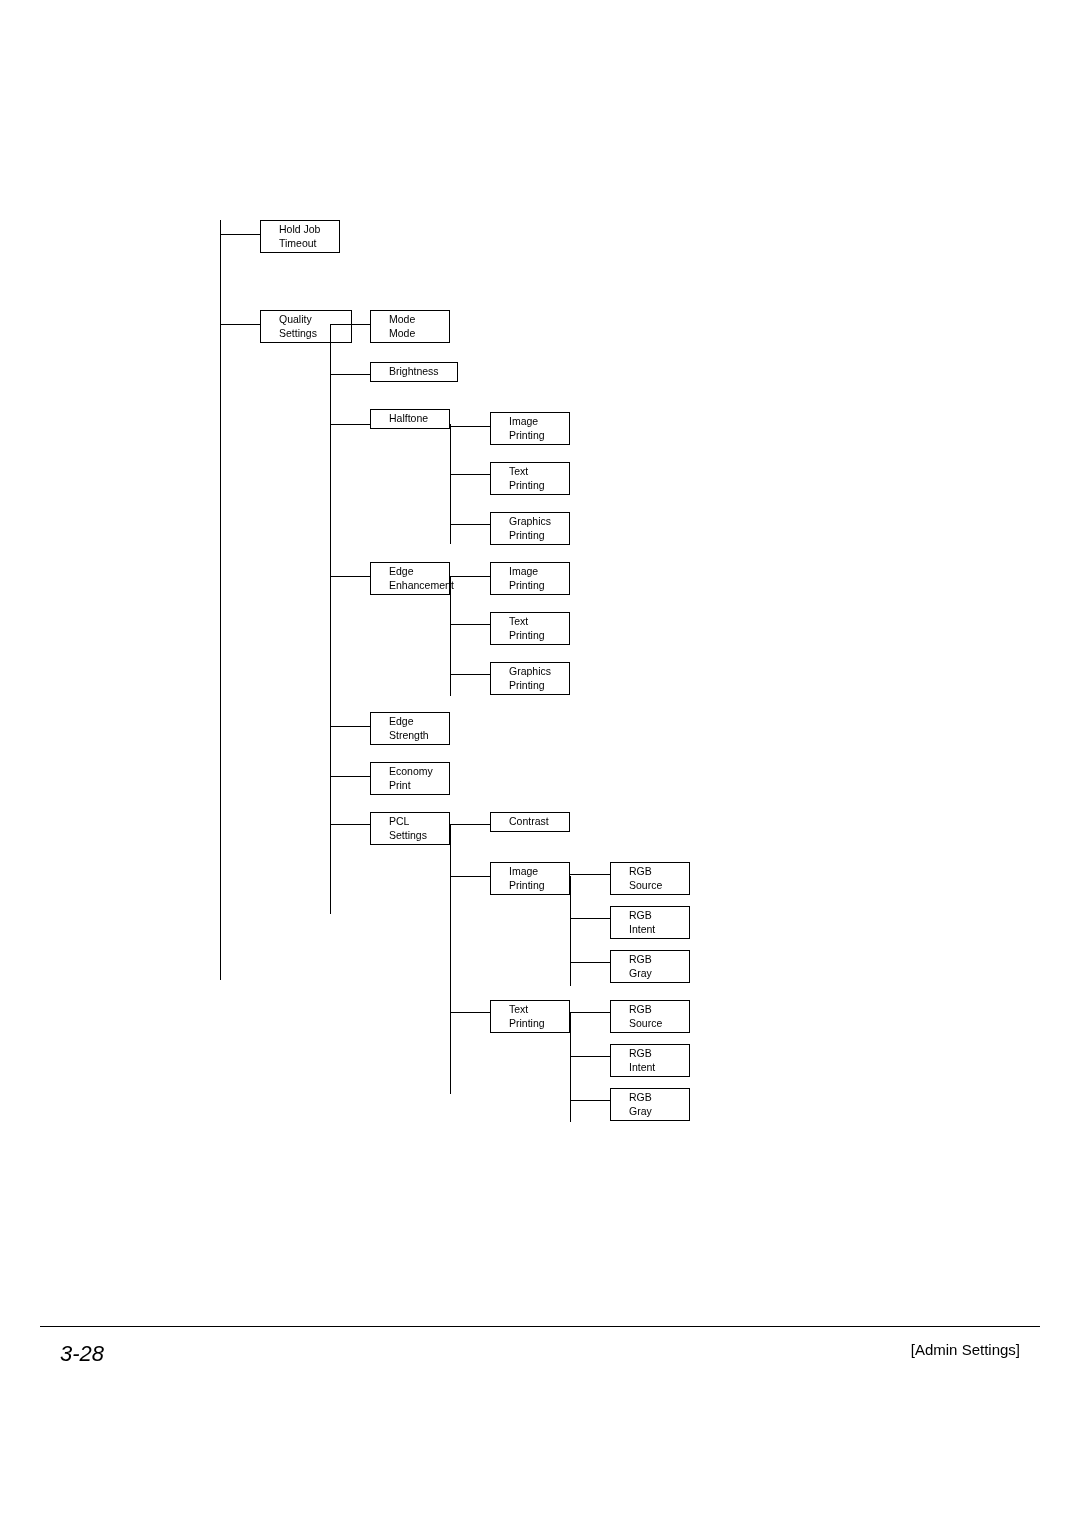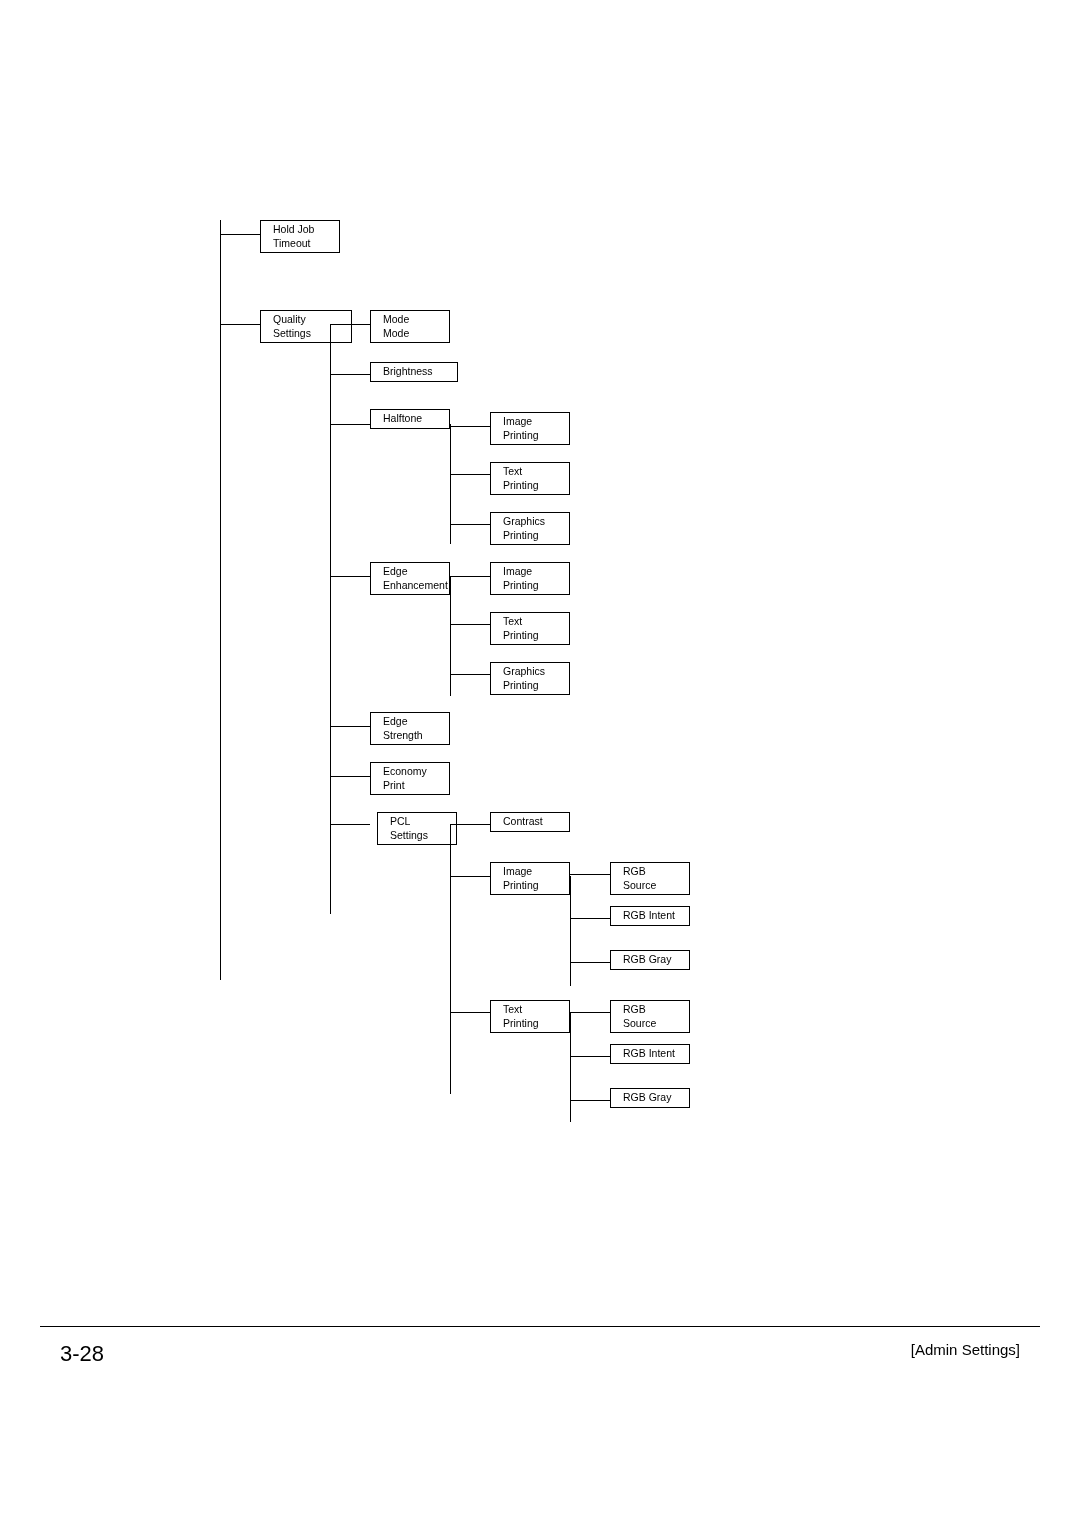--- a/index.html
+++ b/index.html
@@ -36,32 +36,33 @@
       left: 0;
       right: 0;
       display: flex;
       justify-content: space-between;
       padding: 0 60px;
     }
 
     .footer-left {
       font-size: 22px;
       font-weight: normal;
+      font-style: italic;
     }
 
     .footer-right {
       font-size: 15px;
       font-weight: normal;
     }
 
     
     .box {
       position: absolute;
       border: 1px solid #000;
-      padding: 2px 12px;
+      padding: 2px 18px;
       background: #fff;
       line-height: 1.3;
       font-size: 10.5px;
     }
 
     
     .hline {
       position: absolute;
       height: 1px;
       background: #000;
@@ -151,21 +152,21 @@
   <div class="box" style="left:370px; top:712px; width:80px;">
     <span>Edge<br>Strength</span>
   </div>
   <div class="hline" style="left:330px; top:726px; width:40px;"></div>
 
   <div class="box" style="left:370px; top:762px; width:80px;">
     <span>Economy<br>Print</span>
   </div>
   <div class="hline" style="left:330px; top:776px; width:40px;"></div>
 
-  <div class="box" style="left:370px; top:812px; width:80px;margin-left:7px;">
+  <div class="box" style="left:370px; top:812px; width:80px;">
     <span>PCL Settings</span>
   </div>
   <div class="hline" style="left:330px; top:824px; width:40px;"></div>
 
   <div class="vline" style="left:450px; top:824px; height:270px;"></div>
 
   <div class="box" style="left:490px; top:812px; width:80px;">
     <span>Contrast</span>
   </div>
   <div class="hline" style="left:450px; top:824px; width:40px;"></div>

